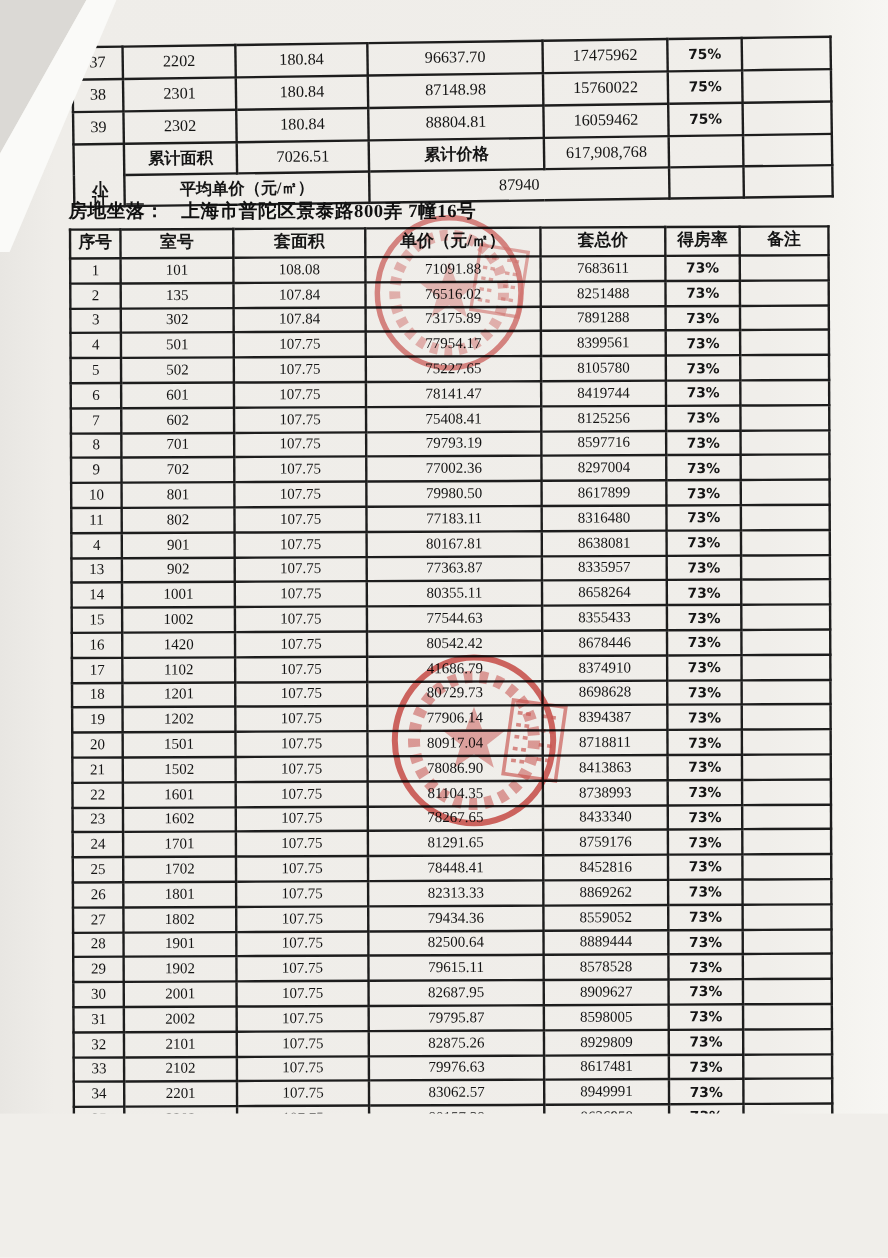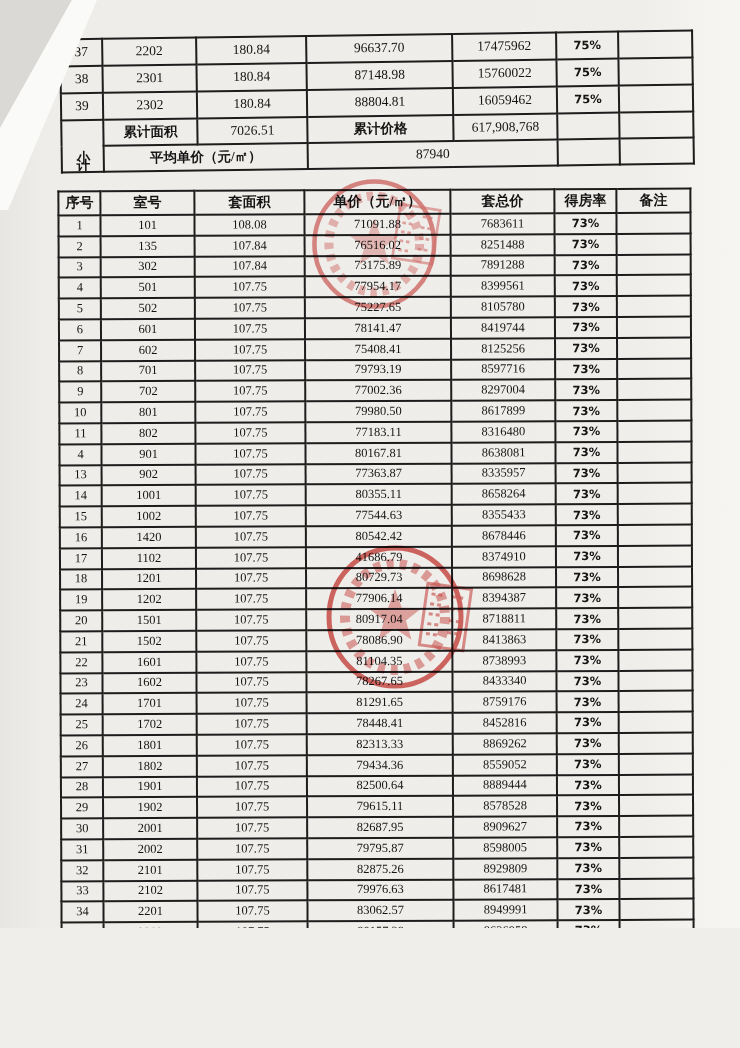--- a/index.html
+++ b/index.html
@@ -142,20 +142,23 @@
         <tr>
           <td colspan="2" class="b">平均单价（元/㎡）</td>
           <td colspan="2">87940</td>
           <td></td>
           <td></td>
         </tr>
       </tbody>
     </table>
   </div>
 
+  <div class="title">
+    <span>房地坐落：</span><span class="gap"></span><span>上海市普陀区景泰路800弄 7幢16号</span>
+  </div>
 
   <div class="tbl-wrap main-wrap">
     <table class="main-tbl">
       <colgroup>
         <col style="width:42px">
           <col style="width:94px">
           <col style="width:110px">
         <col style="width:146px">
           <col style="width:104px">
           <col style="width:62px">

